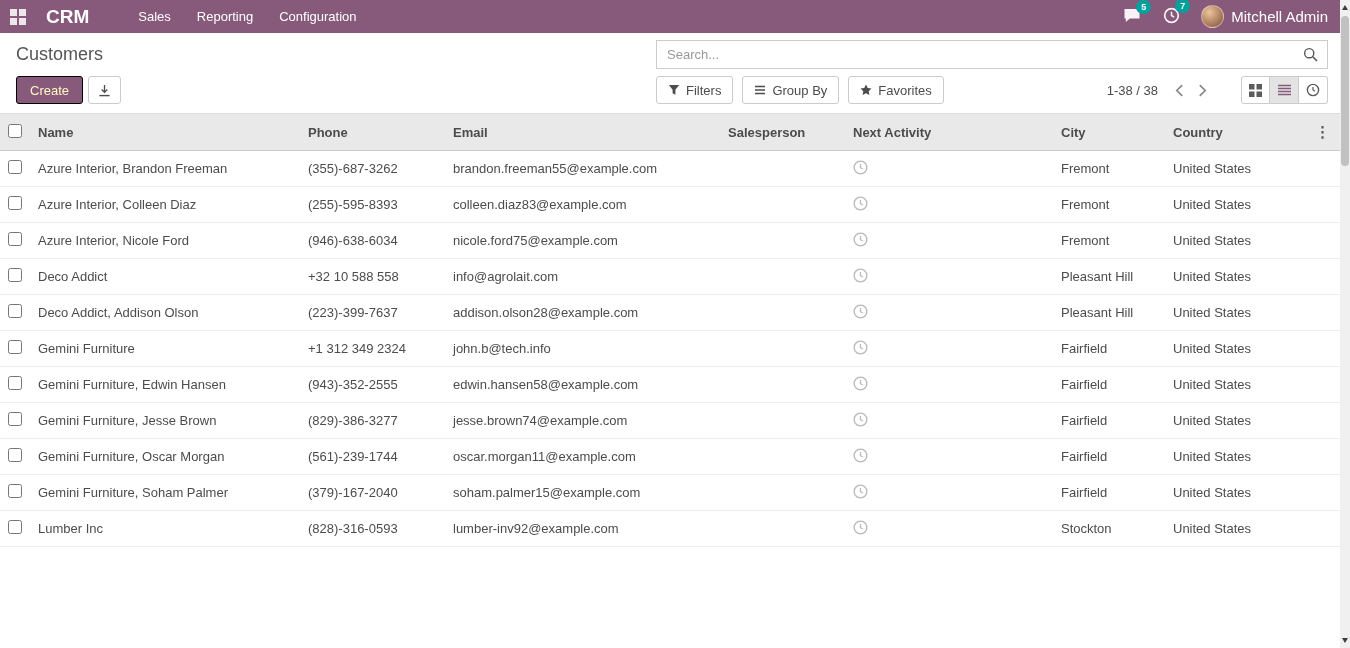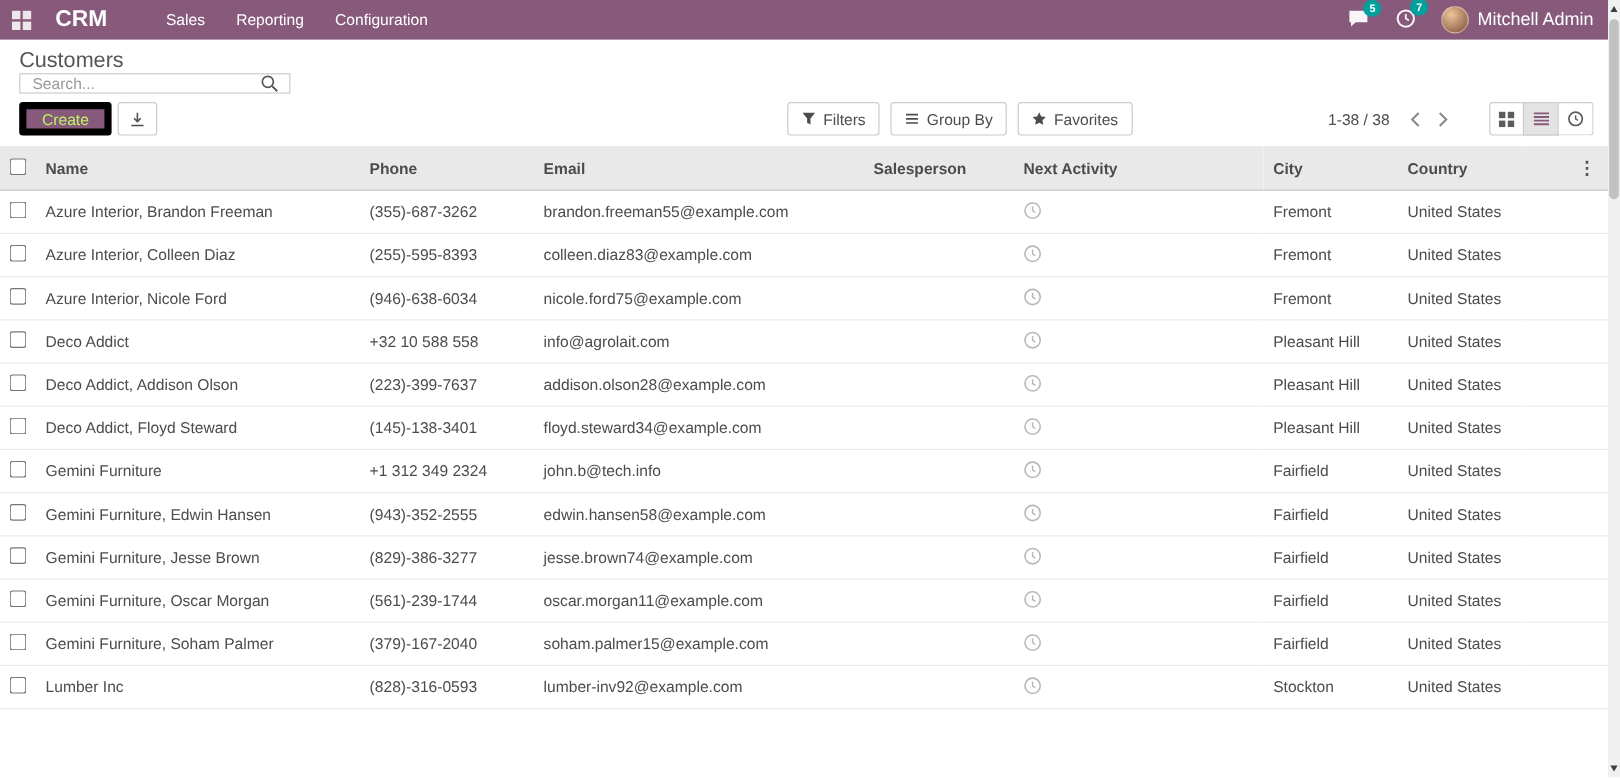--- a/index.html
+++ b/index.html
@@ -30,31 +30,31 @@
     position: absolute; top: -3px; right: 1px; background: #00A09D; color: #fff;
     font-size: 9px; line-height: 14px; min-width: 15px; text-align: center;
     border-radius: 8px; padding: 0 3px; font-weight: bold;
   }
   .user-menu { display: flex; align-items: center; gap: 7px; cursor: pointer; padding-left: 10px; }
   .avatar { width: 23px; height: 23px; border-radius: 50%; background: radial-gradient(circle at 35% 30%, #ecc49a, #9a6a4f 75%); display: inline-block; border: 1px solid rgba(255,255,255,.4); }
   .user-name { font-size: 15px; }
 
   
   .cp { padding: 7px 12px 9px 16px; }
-  .cp-row1 { display: flex; align-items: flex-start; margin-bottom: 7px; flex-direction: column; }
+  .cp-row1 { display: flex; align-items: center; margin-bottom: 7px; }
   .cp-title { width: calc(50% - 16px); font-size: 18px; font-weight: normal; color: #555; }
   .search-box { flex: 1; display: flex; align-items: center; border: 1px solid #ccc; height: 29px; background: #fff; }
   .search-box input { flex: 1; border: none; outline: none; font-size: 13px; padding: 0 10px; color: #4c1d95; background: transparent; }
   .search-box input::placeholder { color: #999; }
   .search-icon-btn { border: none; background: none; padding: 0 9px 0 4px; cursor: pointer; display: flex; align-items: center; }
 
   .cp-row2 { display: flex; align-items: center; }
   .cp-left-btns { width: calc(50% - 16px); display: flex; gap: 5px; }
   .btn-primary {
-    background: #875A7B; border: 6px solid #000000; color: #bef264; font-size: 13px;
+    background: #875A7B; border: 1px solid #000000; color: #fef9c3; font-size: 13px;
     padding: 0 13px; height: 28px; border-radius: 3px; cursor: pointer;
   }
   .btn-flat {
     background: #fff; border: 1px solid #ccc; color: #4c4c4c; height: 28px;
     border-radius: 3px; cursor: pointer; display: inline-flex; align-items: center;
     gap: 6px; padding: 0 11px; font-size: 13px;
   }
   .btn-icon-only { padding: 0 9px; }
   .cp-right2 { flex: 1; display: flex; align-items: center; justify-content: space-between; }
   .filter-group { display: flex; gap: 9px; }
@@ -326,36 +326,20 @@
               <circle cx="8" cy="8" r="6.8" fill="none" stroke="#b8b8b8" stroke-width="1.4"></circle>
               <path d="M8 4.2v4l2.5 1.5" fill="none" stroke="#b8b8b8" stroke-width="1.3"></path>
             </svg>
       </td>
       <td>Pleasant Hill</td>
       <td>United States</td>
       <td></td>
     </tr>
 
 
-    <tr>
-      <td class="col-check"><input type="checkbox" style=""></td>
-      <td>Deco Addict, Floyd Steward</td>
-      <td>(145)-138-3401</td>
-      <td>floyd.steward34@example.com</td>
-      <td></td>
-      <td>
-        <svg width="15" height="15" viewBox="0 0 16 16">
-              <circle cx="8" cy="8" r="6.8" fill="none" stroke="#b8b8b8" stroke-width="1.4"></circle>
-              <path d="M8 4.2v4l2.5 1.5" fill="none" stroke="#b8b8b8" stroke-width="1.3"></path>
-            </svg>
-      </td>
-      <td>Pleasant Hill</td>
-      <td>United States</td>
-      <td></td>
-    </tr>
 
     <tr>
       <td class="col-check"><input type="checkbox" style=""></td>
       <td>Gemini Furniture</td>
       <td>+1 312 349 2324</td>
       <td>john.b@tech.info</td>
       <td></td>
       <td>
         <svg width="15" height="15" viewBox="0 0 16 16">
               <circle cx="8" cy="8" r="6.8" fill="none" stroke="#b8b8b8" stroke-width="1.4"></circle>

